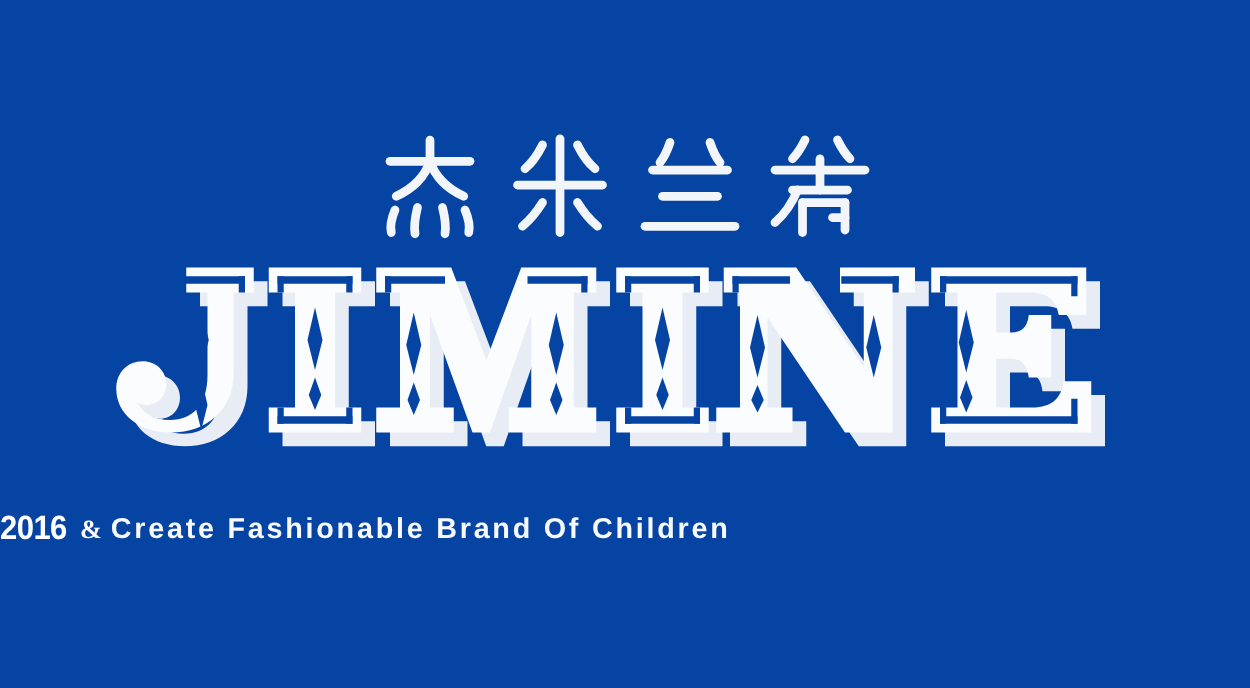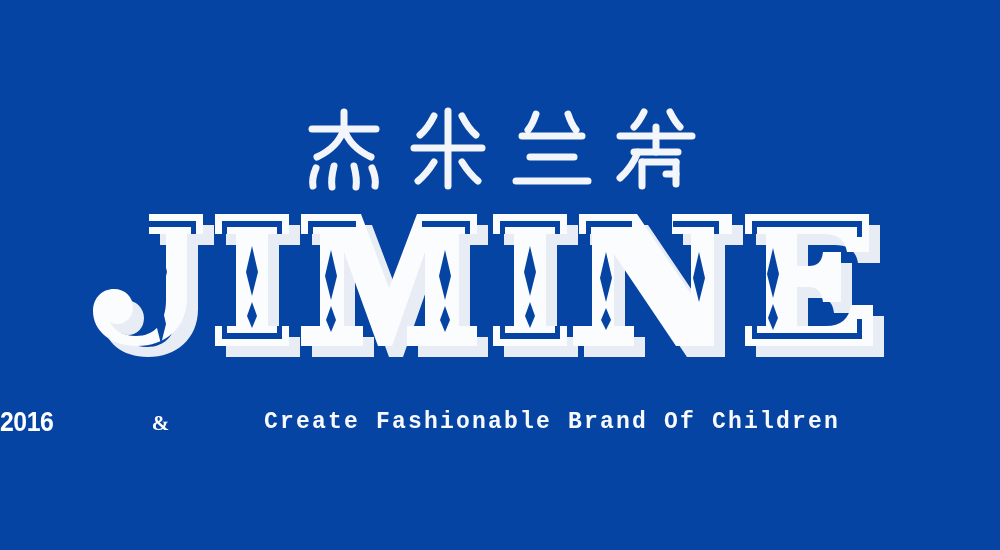--- a/index.html
+++ b/index.html
@@ -70,21 +70,21 @@
   .lt-inline { fill: #0644a3; }
 
   
   .tagline {
     position: absolute;
     left: 0;
     top: 402px;
     width: 840px;
     height: 40px;
     display: flex;
-    justify-content: space-between;
+    justify-content: flex-start;
     align-items: center;
     white-space: nowrap;
   }
   .tag-year {
     font-family: "Liberation Sans", sans-serif;
     font-weight: bold;
     font-size: 27px;
     letter-spacing: -0.5px;
     color: #ffffff;
     transform: scaleX(0.92);
@@ -94,21 +94,21 @@
   .tag-amp {
     font-family: "Liberation Serif", serif;
     font-weight: bold;
     font-size: 21px;
     color: #ffffff;
     margin: 0 7px 0 6px;
     position: relative;
     top: 1px;
   }
   .tag-phrase {
-    font-family: Liberation Mono, monospace;
+    font-family: Liberation Sans, sans-serif;
     font-weight: bold;
     font-size: 23px;
     letter-spacing: 2.2px;
     color: #f7f9fc;
   }
 </style>
 </head>
 <body>
 
 <div id="logo-canvas">

